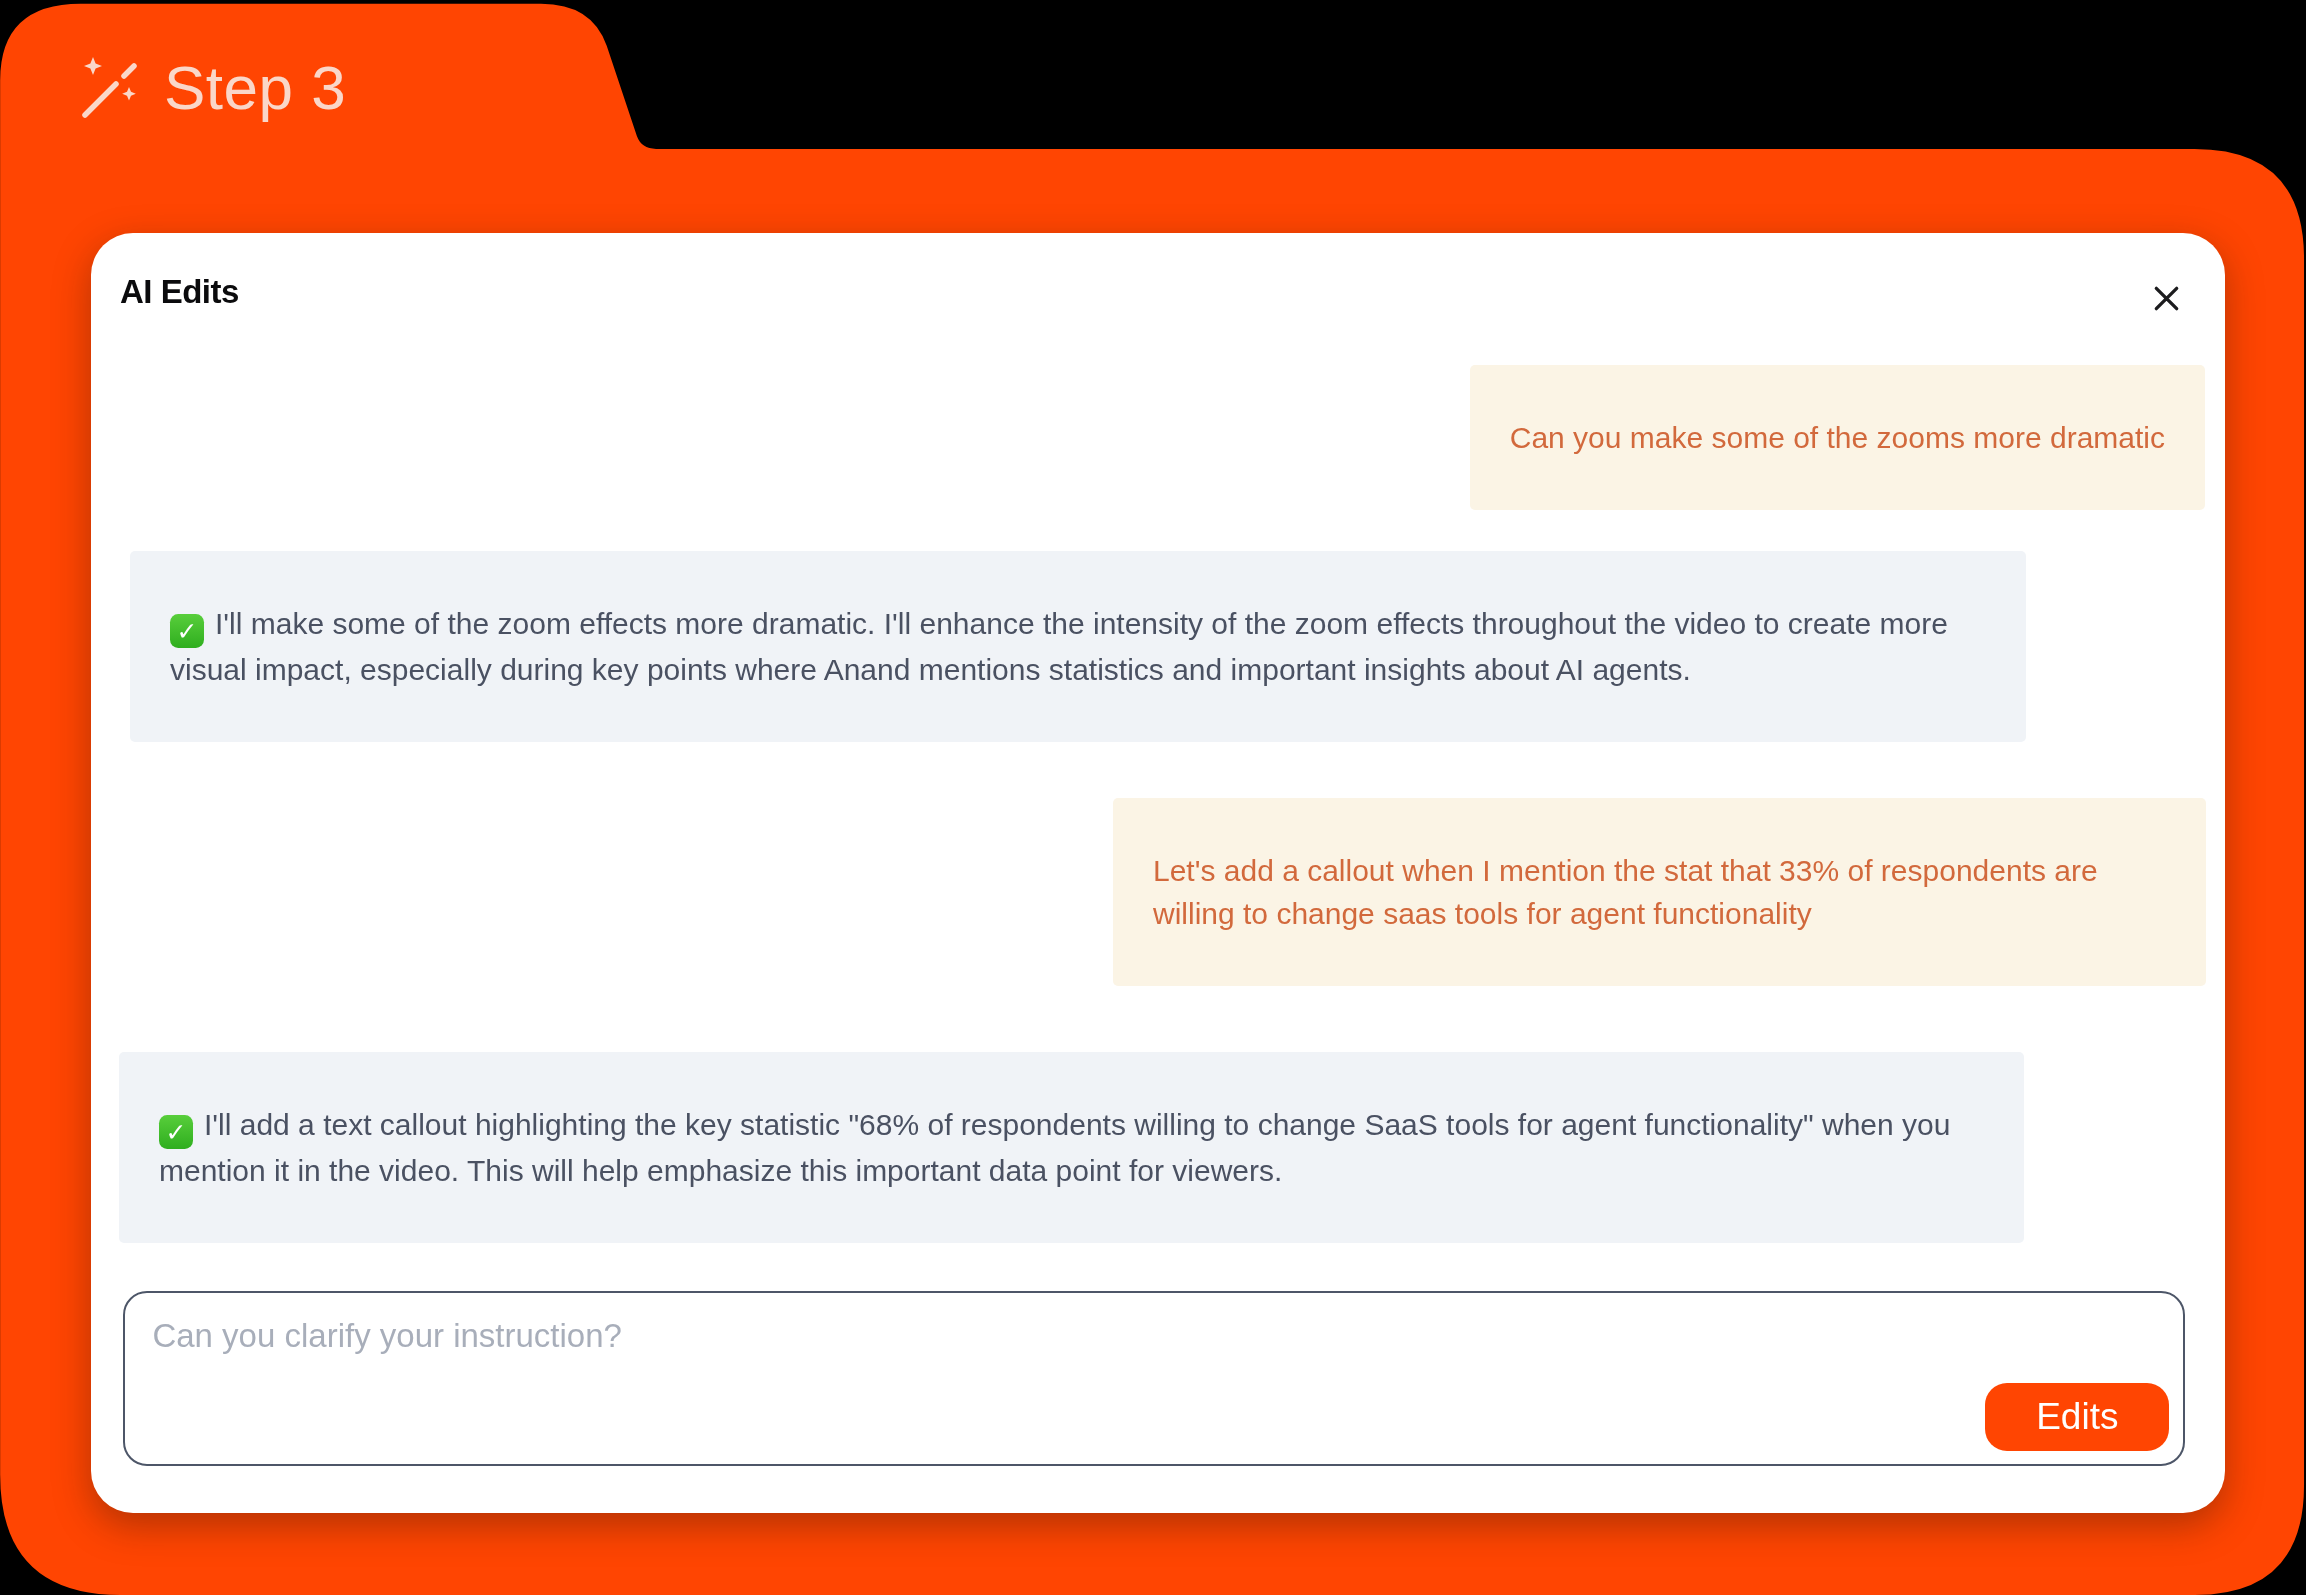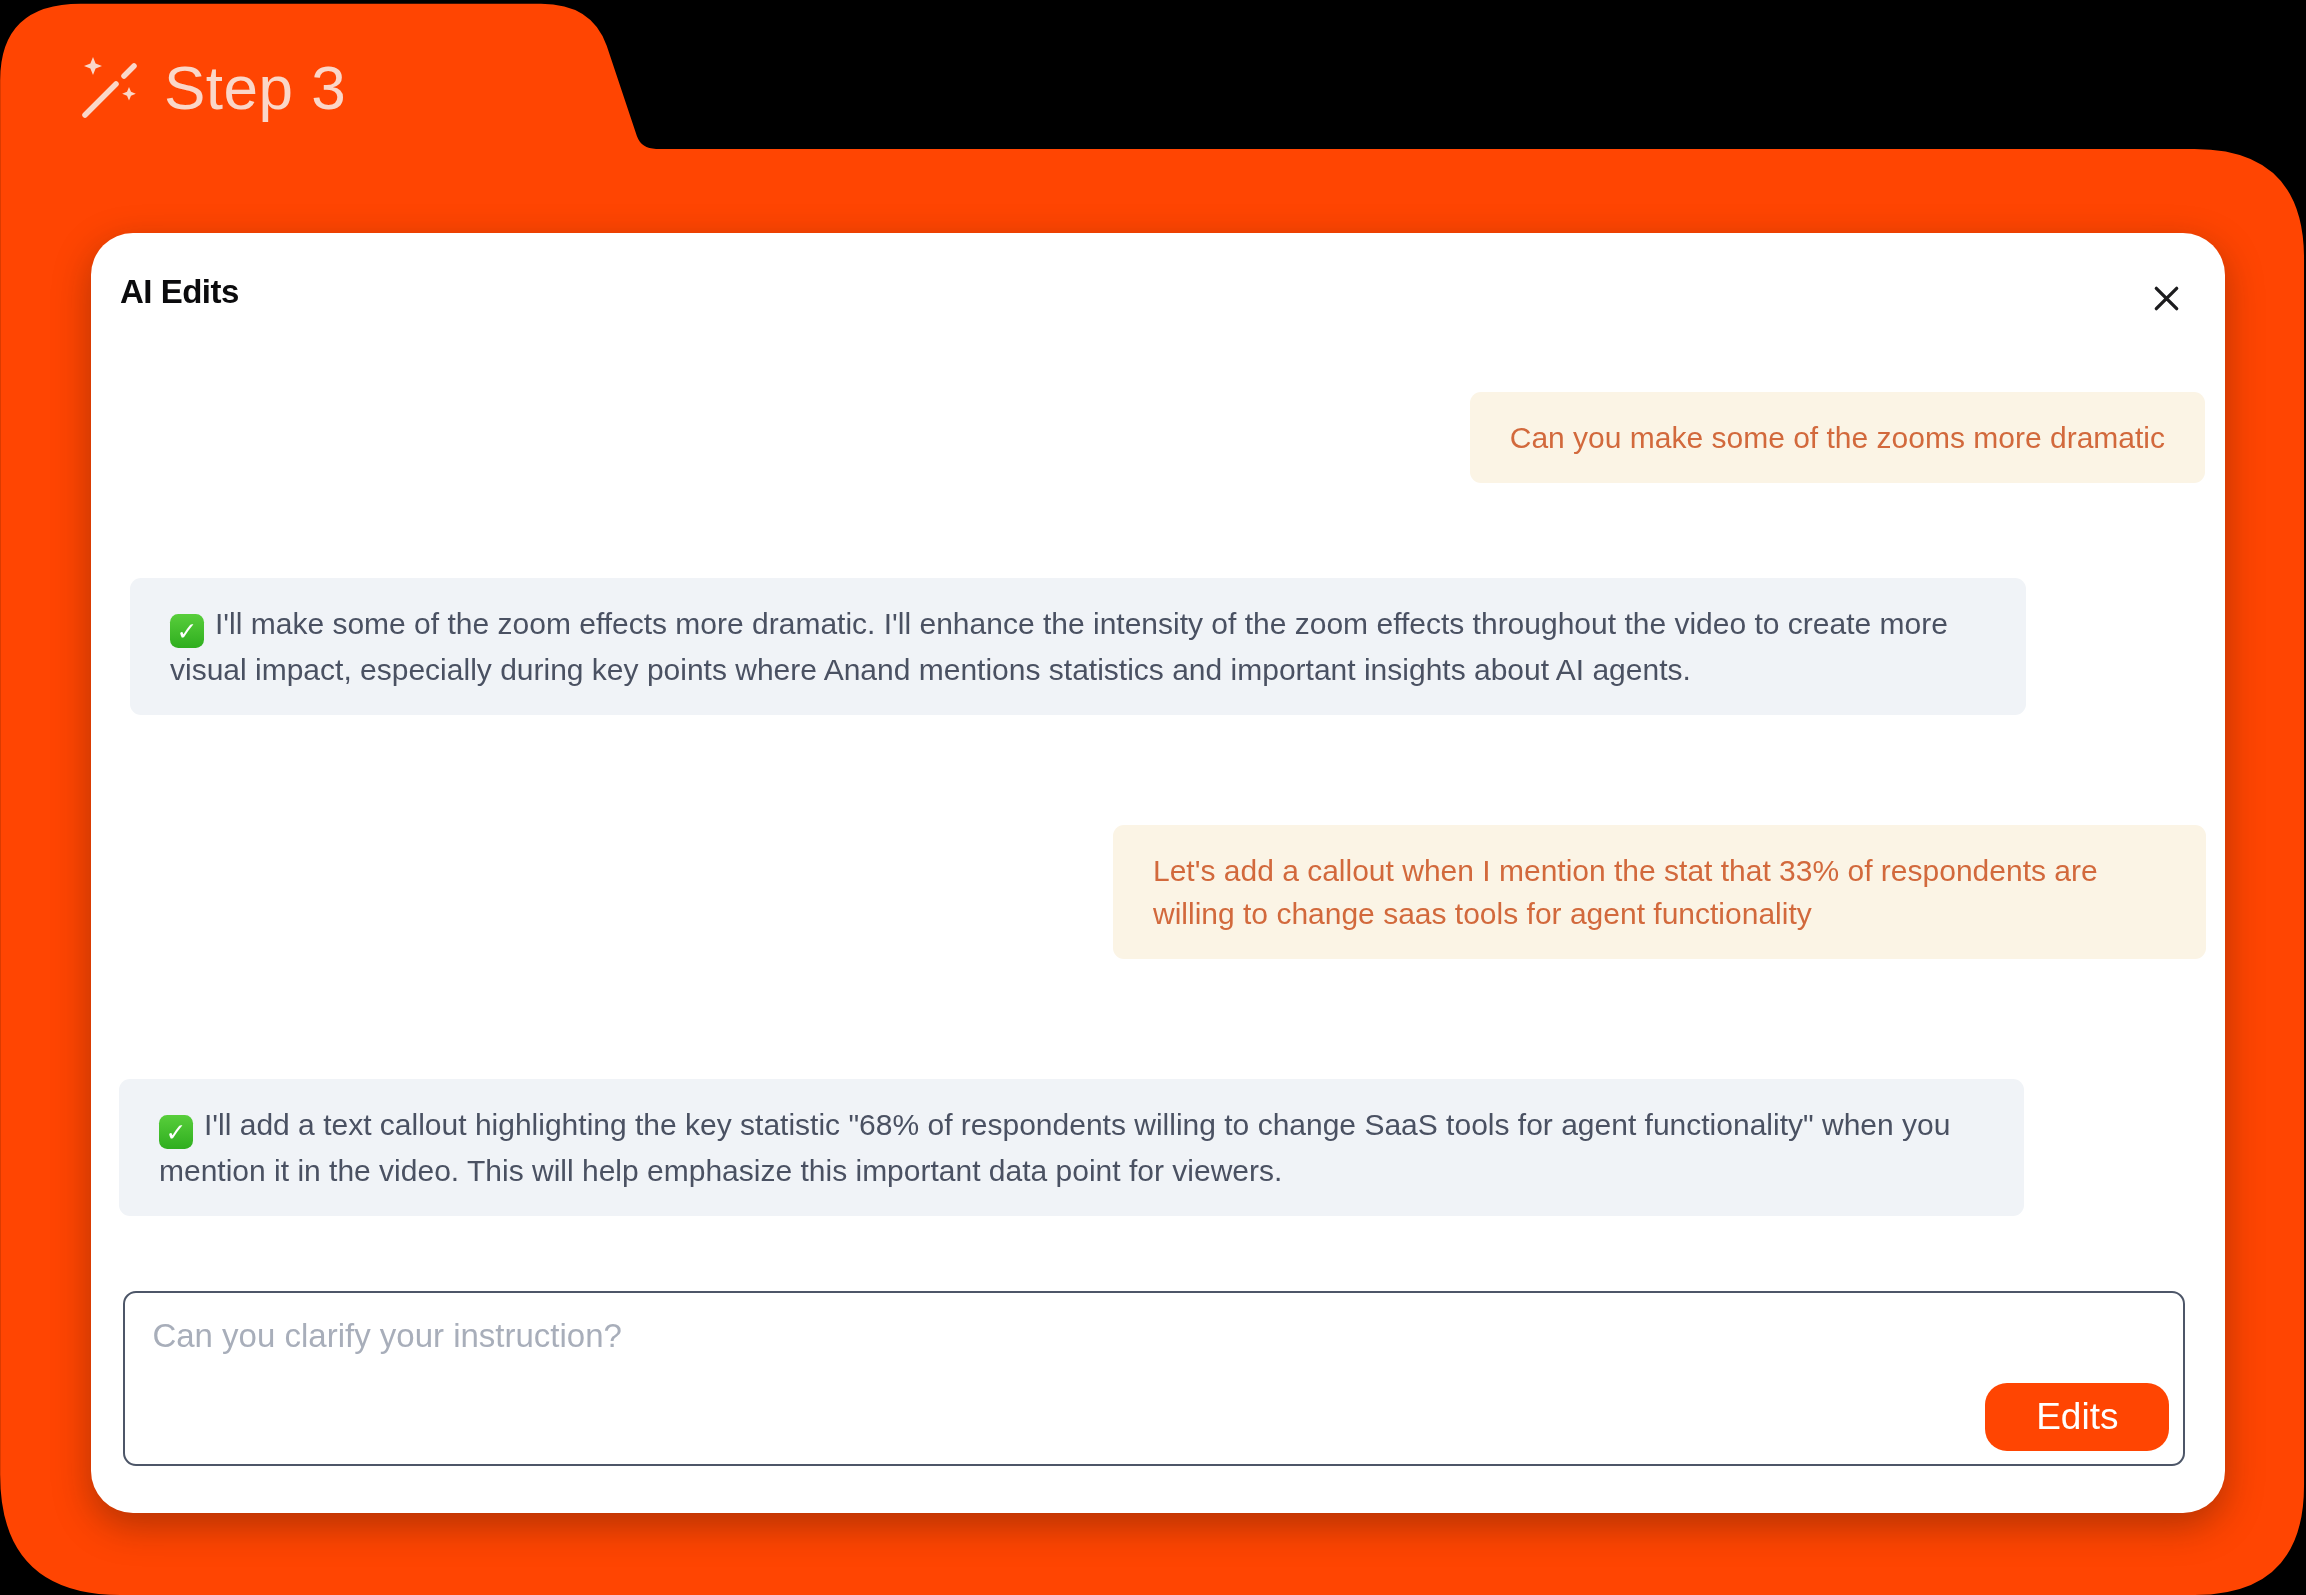--- a/index.html
+++ b/index.html
@@ -70,25 +70,24 @@
     justify-content:center;
     background:transparent;
     border:none;
     cursor:pointer;
     padding:0;
   }
   
   .bubble{
     position:absolute;
     box-sizing:border-box;
-    border-radius:11px;
+    border-radius:5px;
     font-size:30px;
     line-height:1.44;
-    padding:24px 40px;
-    margin-top:27px;
+    padding:51px 40px;
   }
   .bubble.user{
     background:#FBF4E5;
     color:#D2693C;
     text-align:left;
   }
   .bubble.assistant{
     background:#F0F3F7;
     color:#4A5162;
   }
@@ -112,21 +111,21 @@
   }
   
   .composer{
     position:absolute;
     left:32px;
     right:40px;
     top:1058px;
     height:175px;
     box-sizing:border-box;
     border:2.7px solid #4D5668;
-    border-radius:13px;
+    border-radius:24px;
     background:#fff;
   }
   .composer textarea{
     box-sizing:border-box;
     width:100%;
     height:100%;
     border:none;
     outline:none;
     resize:none;
     background:transparent;

